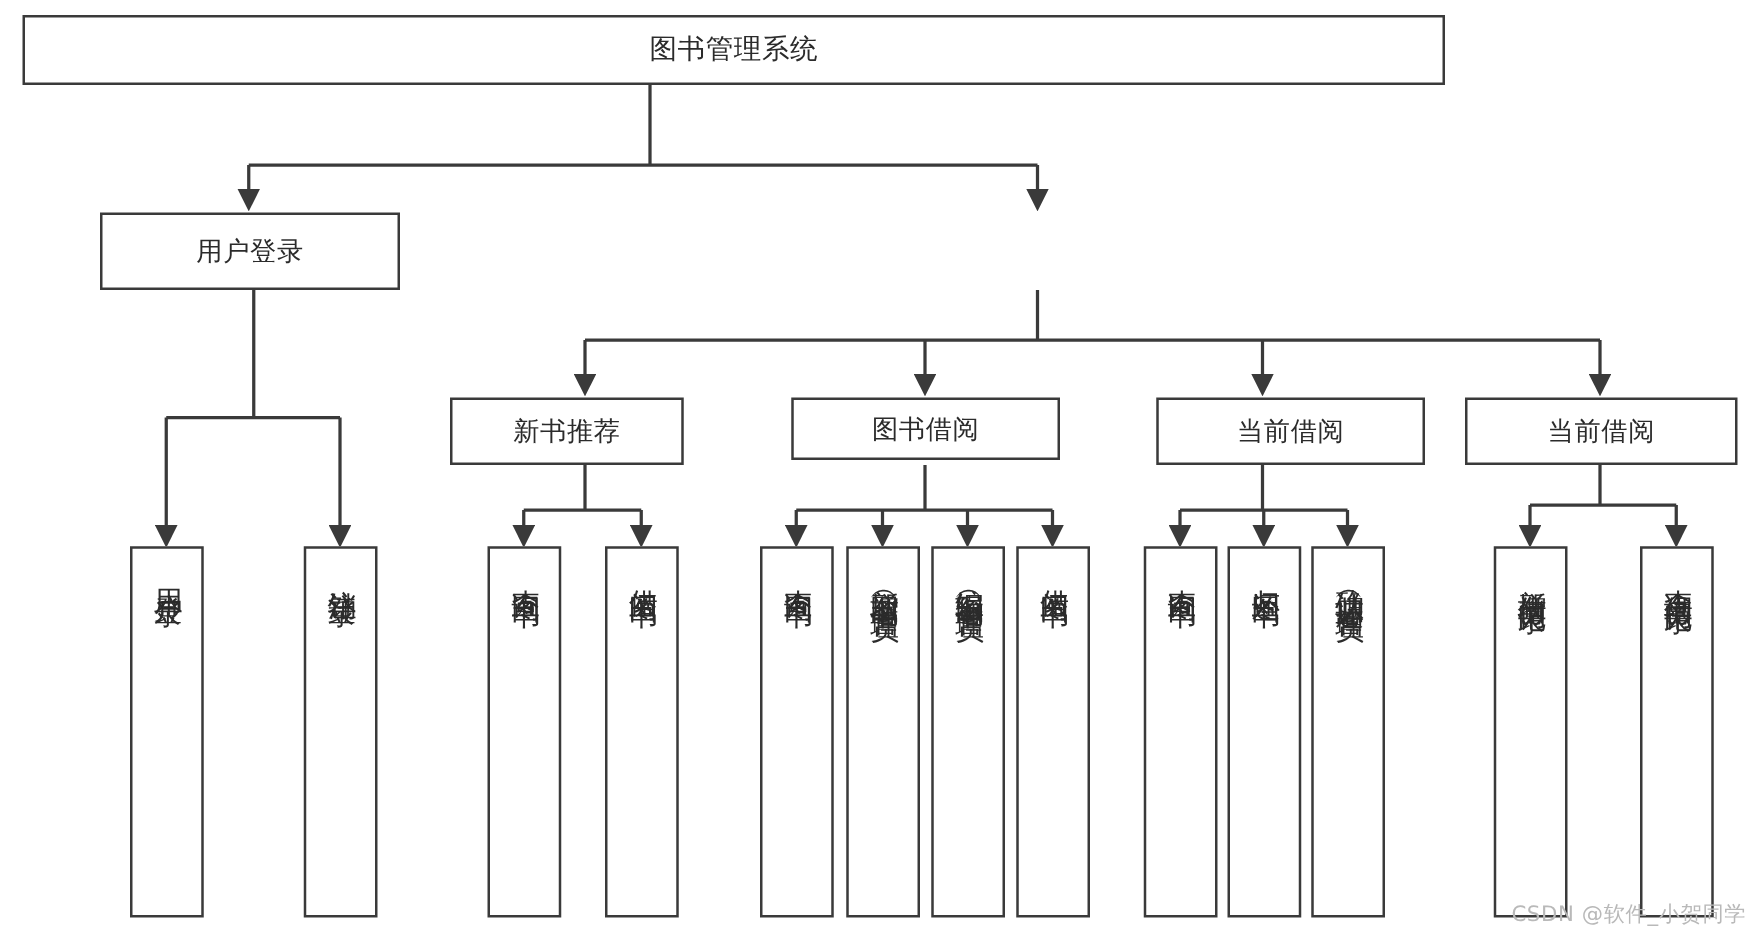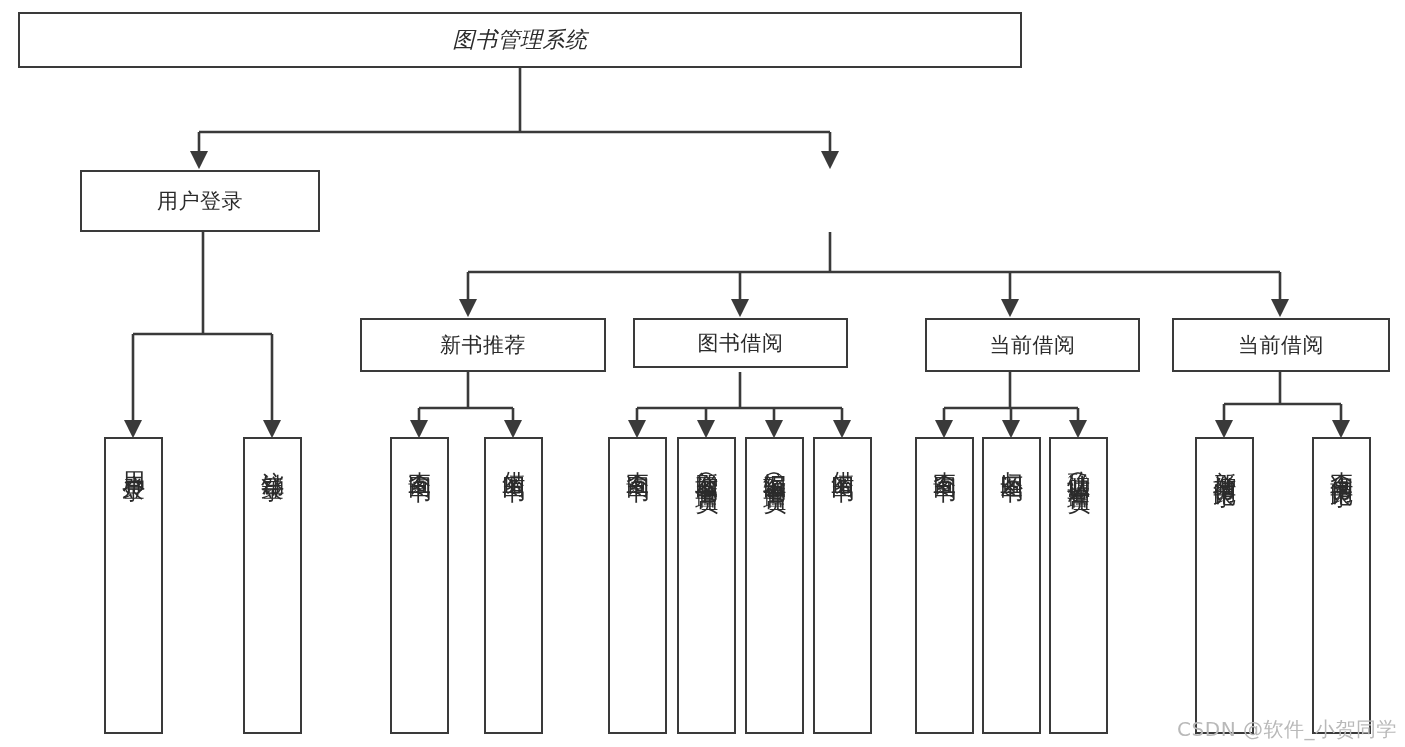--- a/index.html
+++ b/index.html
@@ -60,21 +60,21 @@
     text-orientation: upright;
     font-size: 23px;
     line-height: 1.02;
     letter-spacing: 3px;
     white-space: nowrap;
   }
   .watermark {
     position: absolute;
     right: 8px;
     bottom: 4px;
-    font-size: 20px;
+    font-size: 17px;
     color: #b9b9b9;
     letter-spacing: 0.5px;
     white-space: nowrap;
     user-select: none;
   }
 </style>
 </head>
 <body>
 
 <div id="canvas">
@@ -122,29 +122,29 @@
       <path d="M 1011 408 L 1011 429" marker-end="url(#arrow)"></path>
       <path d="M 1078 408 L 1078 429" marker-end="url(#arrow)"></path>
 
       <path d="M 1280 372 L 1280 404"></path>
       <path d="M 1224 404 L 1341 404"></path>
       <path d="M 1224 404 L 1224 429" marker-end="url(#arrow)"></path>
       <path d="M 1341 404 L 1341 429" marker-end="url(#arrow)"></path>
     </g>
   </svg>
 
-  <div class="node h root" style="left:18px; top:12px; width:1004px; height:56px;font-style:italic;">
+  <div class="node h root" style="left:18px; top:12px; width:1138px; height:56px;">
     <span class="label">图书管理系统</span>
   </div>
 
   <div class="node h" style="left:80px; top:170px; width:240px; height:62px;">
     <span class="label">用户登录</span>
   </div>
 
-  <div class="node h" style="left:360px; top:318px; width:246px; height:54px;">
+  <div class="node h" style="left:360px; top:318px; width:187px; height:54px;">
     <span class="label">新书推荐</span>
   </div>
   <div class="node h" style="left:633px; top:318px; width:215px; height:50px;">
     <span class="label">图书借阅</span>
   </div>
   <div class="node h" style="left:925px; top:318px; width:215px; height:54px;">
     <span class="label">当前借阅</span>
   </div>
   <div class="node h" style="left:1172px; top:318px; width:218px; height:54px;">
     <span class="label">当前借阅</span>

